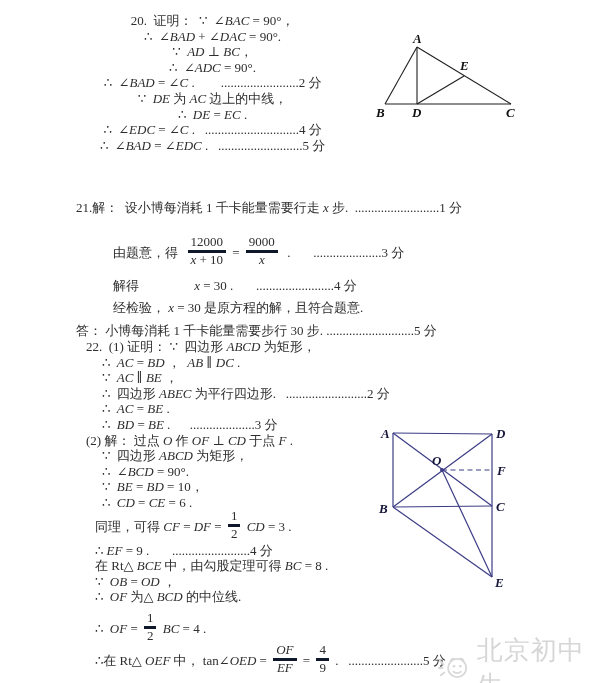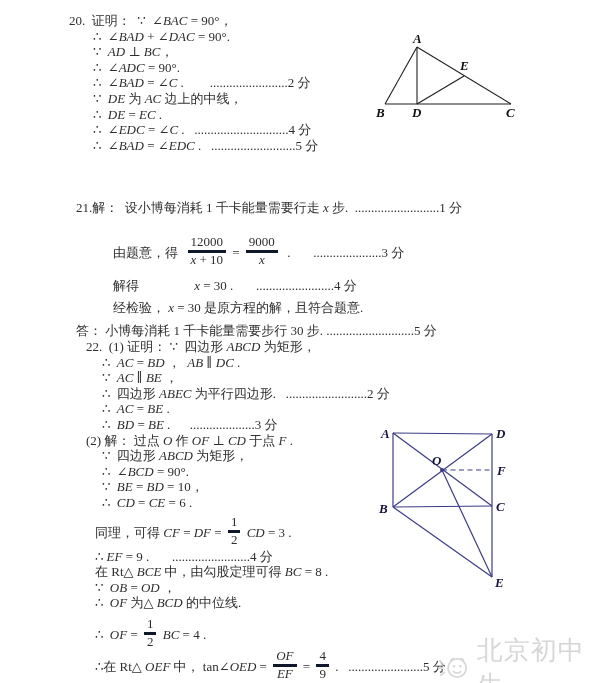--- a/index.html
+++ b/index.html
@@ -4,45 +4,45 @@
 <style>
   html,body{margin:0;padding:0;}
   body{
     width:600px;height:683px;position:relative;background:#ffffff;
     font-family:"Liberation Serif","DejaVu Serif","DejaVu Sans",serif;
     color:#2e2e2e;overflow:hidden;
   }
   .problem{position:absolute;font-size:13px;}
   .line{white-space:pre;line-height:15.6px;height:15.6px;}
   
-  .p20 .i1{margin-left:24px;}
+  .p20 .i1{}
   .p21 .i1{margin-left:37px;}
   .p22 .i1{margin-left:16px;}
   .p22 .i2{margin-left:9px;}
   
   .line.fline{height:34px;line-height:34px;}
   .p22 .line.fline{height:32px;line-height:32px;}
   .mv{font-style:italic;font-family:"Liberation Serif","DejaVu Serif",serif;}
   .frac{display:inline-block;vertical-align:middle;text-align:center;
         margin:0 3px;line-height:1.15;position:relative;top:-2px;}
   .fnum{display:block;border-bottom:3px solid #0f172a;padding:0 3px;}
   .fden{display:block;padding:0 2px;}
-  .mt4{margin-top:20px;} .mt2{margin-top:8px;} .mt6{margin-top:6px;} .mt7{margin-top:7px;}
+  .mt4{margin-top:20px;} .mt2{margin-top:8px;} .mt6{} .mt7{margin-top:7px;}
   svg.diagram{position:absolute;}
   svg.diagram text{font-family:"Liberation Serif","DejaVu Serif",serif;
         font-style:italic;font-weight:bold;font-size:13px;}
   .watermark{position:absolute;left:438px;top:633px;display:flex;
         align-items:center;gap:6px;color:#d6d6d6;}
   .watermark .wm-text{font-size:26px;letter-spacing:1px;
         font-family:"Liberation Sans","DejaVu Sans",sans-serif;}
 </style>
 </head>
 <body>
 
-<section class="problem p20" style="left:69px;top:13px;">
+<section class="problem p20" style="left:100px;top:13px;text-align:center;">
     <div class="line i0">20.  证明：  ∵  ∠<i class="mv">BAC</i> = 90°，</div>
     <div class="line i1">∴  ∠<i class="mv">BAD</i> + ∠<i class="mv">DAC</i> = 90°.</div>
     <div class="line i1">∵  <i class="mv">AD</i> ⊥ <i class="mv">BC</i>，</div>
     <div class="line i1">∴  ∠<i class="mv">ADC</i> = 90°.</div>
     <div class="line i1">∴  ∠<i class="mv">BAD</i> = ∠<i class="mv">C</i> .        ........................2 分</div>
     <div class="line i1">∵  <i class="mv">DE</i> 为 <i class="mv">AC</i> 边上的中线，</div>
     <div class="line i1">∴  <i class="mv">DE</i> = <i class="mv">EC</i> .</div>
     <div class="line i1">∴  ∠<i class="mv">EDC</i> = ∠<i class="mv">C</i> .   .............................4 分</div>
     <div class="line i1">∴  ∠<i class="mv">BAD</i> = ∠<i class="mv">EDC</i> .   ..........................5 分</div>
   </section>

